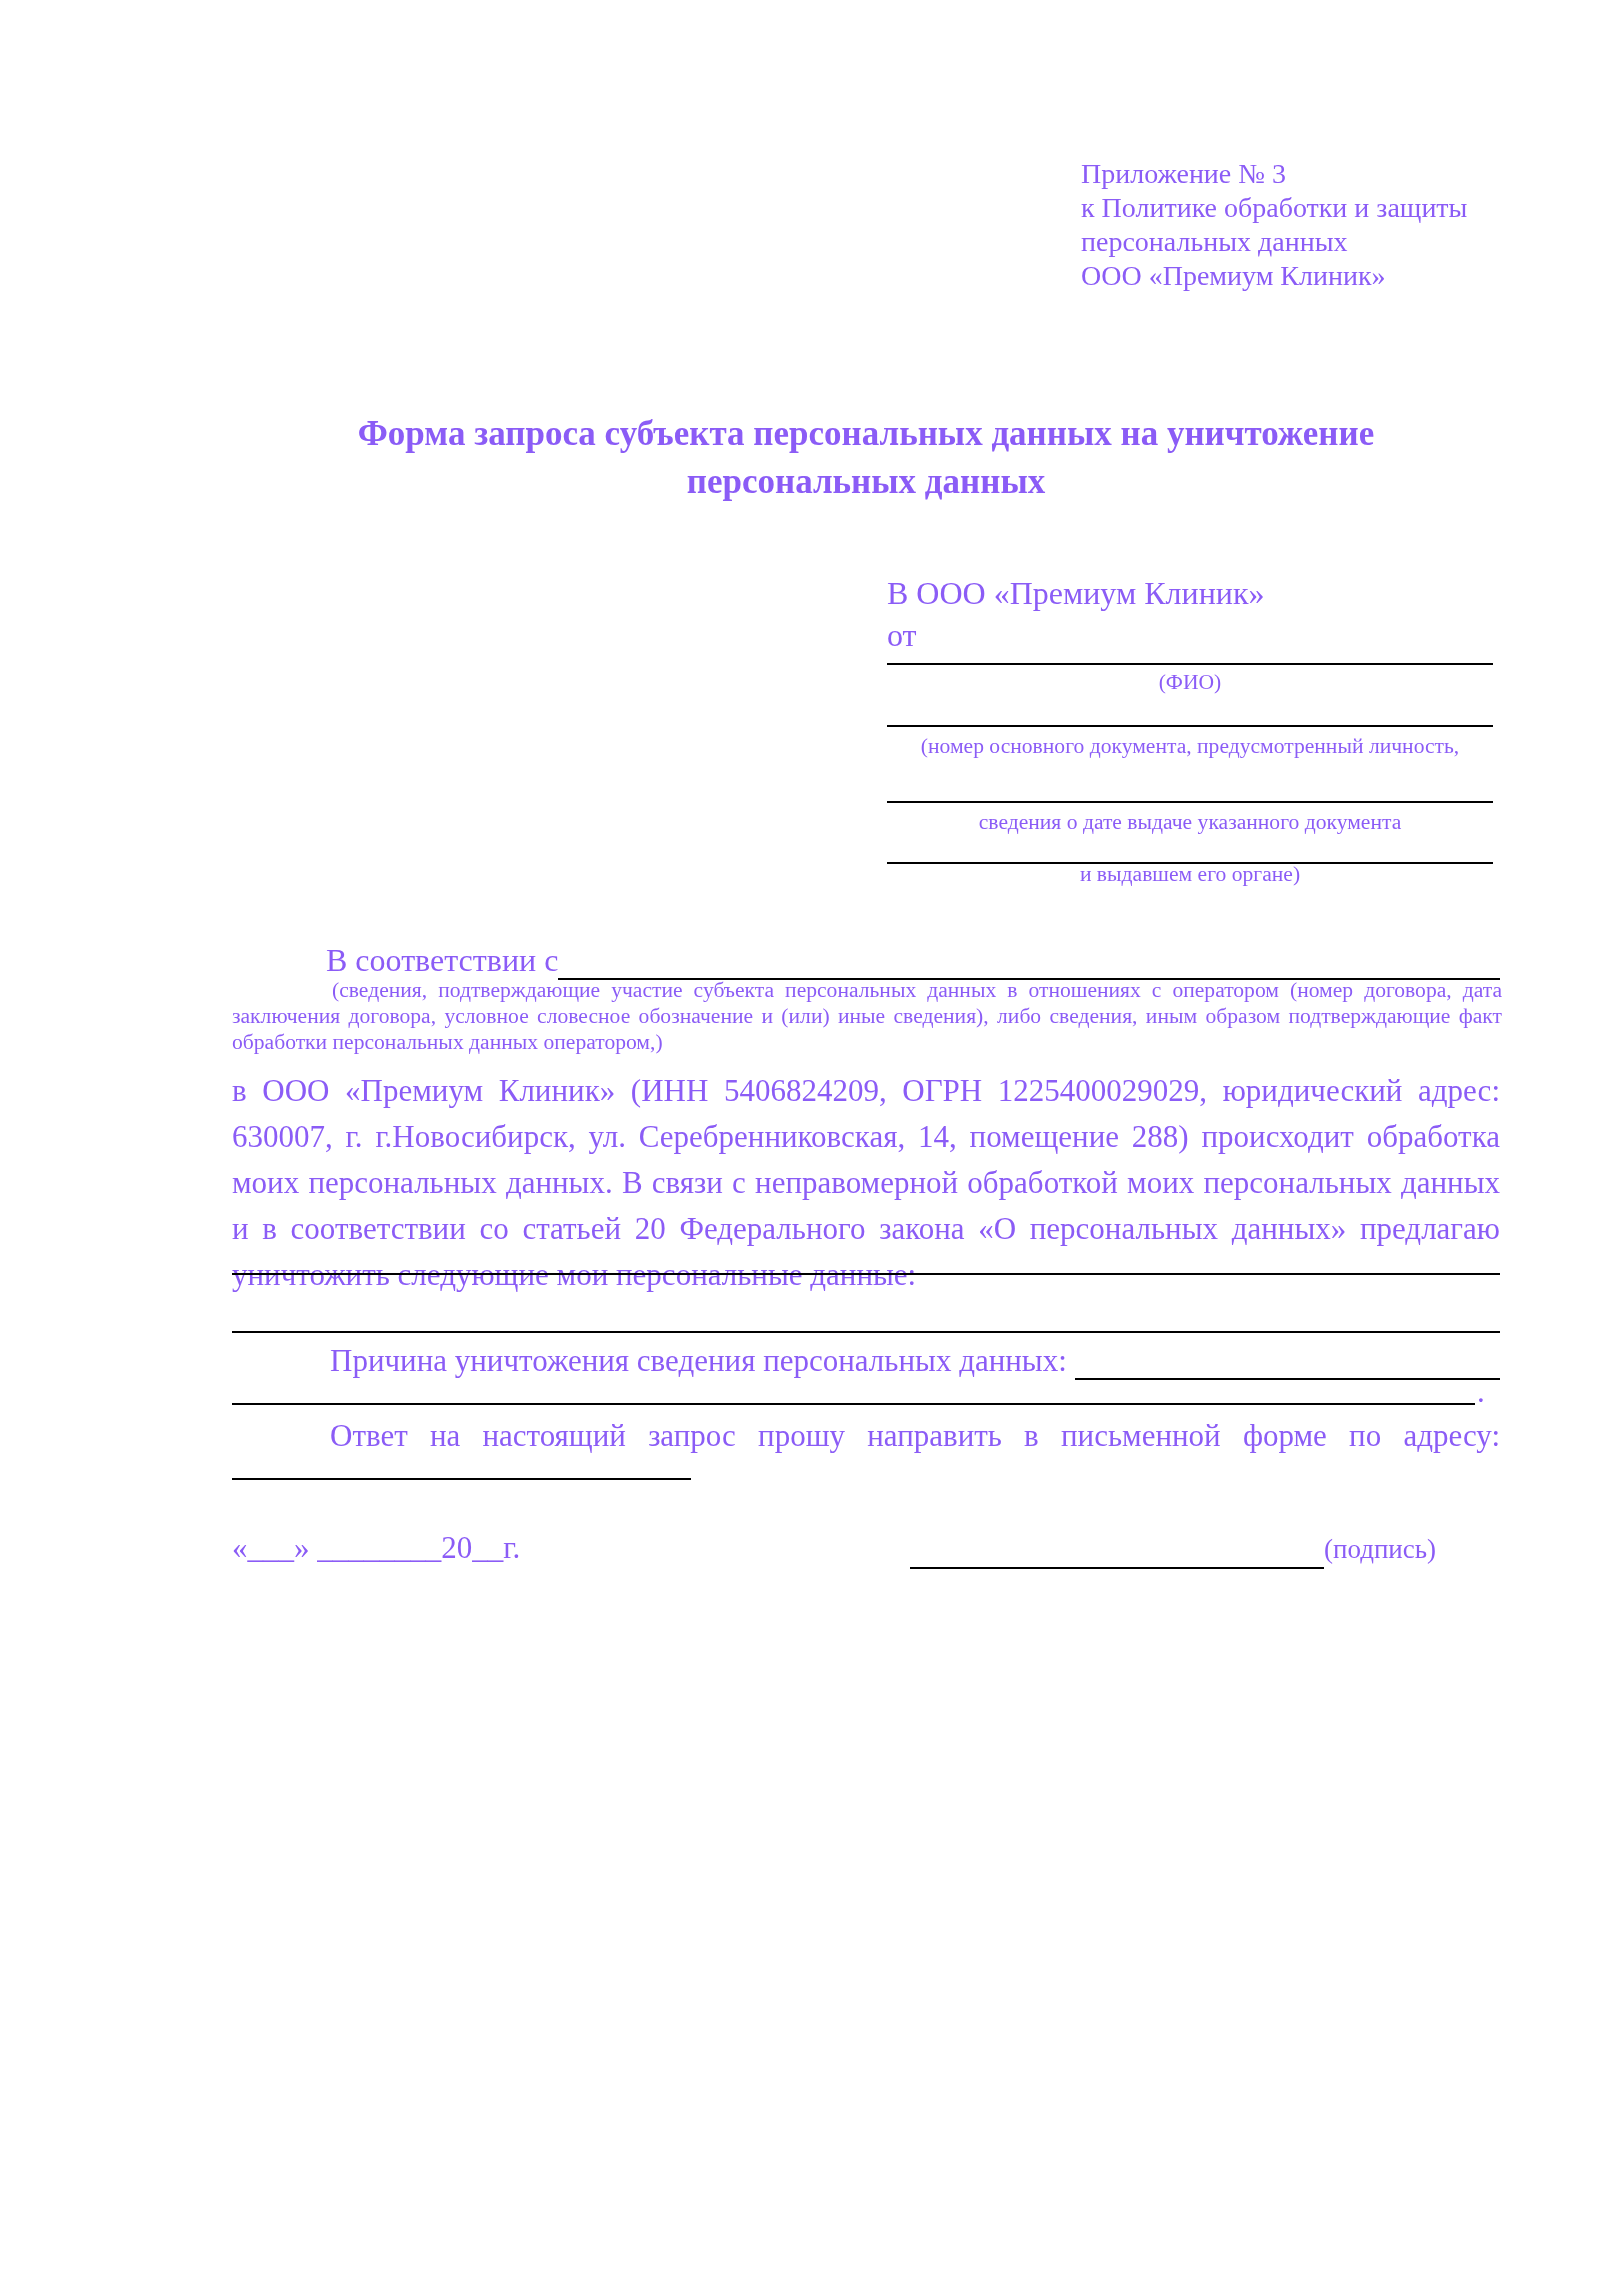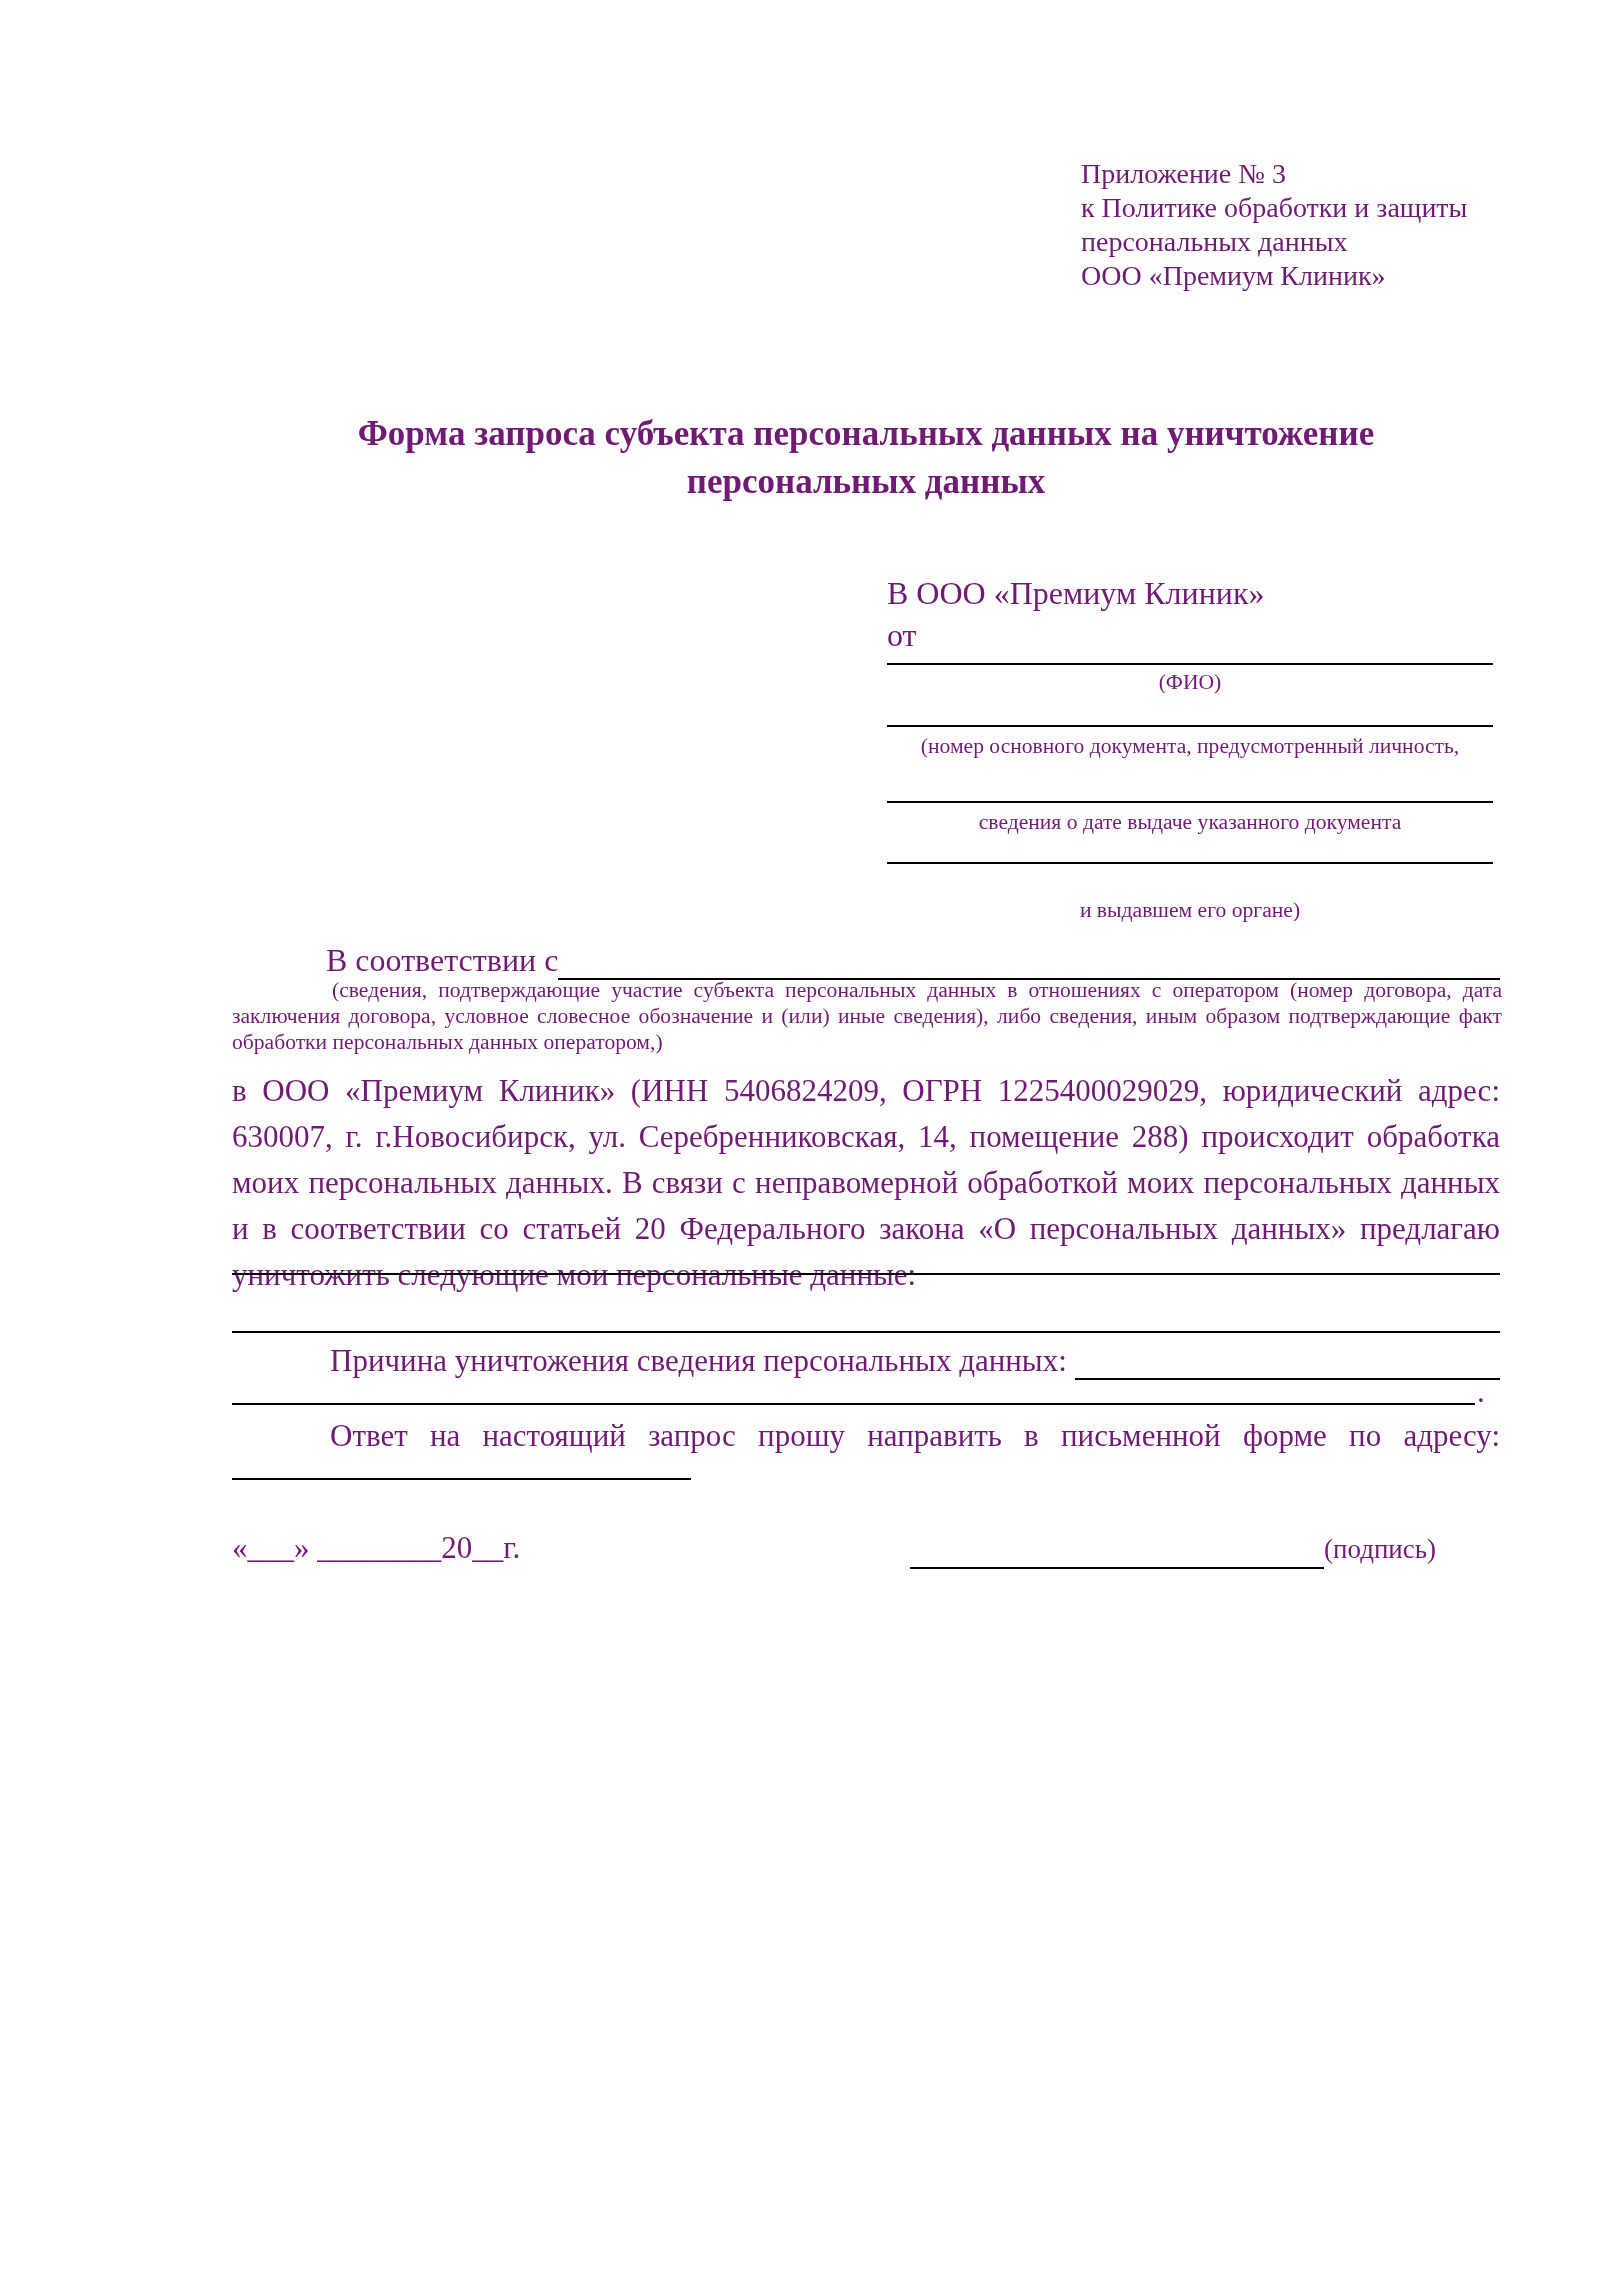--- a/index.html
+++ b/index.html
@@ -2,21 +2,21 @@
 <html lang="ru"><head>
 <meta charset="utf-8">
 <style>
   html,body{margin:0;padding:0;background:#888;}
   .page{
     position:relative;
     width:1621px;height:2294px;
     margin:0 auto;
     background:#ffffff;
     font-family:"Liberation Serif","DejaVu Serif",serif;
-    color:#701a75;
+    color:#8b5cf6;
   }
   .abs{position:absolute;}
   
   .header-note{left:1081px;top:157px;font-size:28px;line-height:34px;white-space:nowrap;}
   
   .doc-title{left:232px;top:410px;width:1268px;text-align:center;font-weight:bold;font-size:35px;line-height:48px;}
   
   .addr-to{left:887px;top:575px;font-size:32px;white-space:nowrap;}
   .addr-from{left:887px;top:617px;font-size:32px;}
   .rule{border-top:2px solid #000;height:0;}
@@ -72,21 +72,21 @@
   <div class="abs rule addr-rule" style="top:663px"></div>
   <div class="abs addr-label" style="top:670px">(ФИО)</div>
 
   <div class="abs rule addr-rule" style="top:725px"></div>
   <div class="abs addr-label" style="top:734px">(номер основного документа, предусмотренный личность,</div>
 
   <div class="abs rule addr-rule" style="top:801px"></div>
   <div class="abs addr-label" style="top:810px">сведения о дате выдаче указанного документа</div>
 
   <div class="abs rule addr-rule" style="top:862px"></div>
-  <div class="abs addr-label" style="top:898px">и выдавшем его органе)</div>
+  <div class="abs addr-label" style="top:862px">и выдавшем его органе)</div>
 
   <div class="abs accordance">
     <span class="lead">В соответствии с</span>
     <span class="fill"></span>
   </div>
 
   <div class="abs note-par">(сведения, подтверждающие участие субъекта персональных данных в отношениях с оператором (номер договора, дата заключения договора, условное словесное обозначение и (или) иные сведения), либо сведения, иным образом подтверждающие факт обработки персональных данных оператором,)</div>
 
   <div class="abs main-par">в ООО «Премиум Клиник» (ИНН 5406824209, ОГРН 1225400029029, юридический адрес: 630007, г. г.Новосибирск, ул. Серебренниковская, 14, помещение 288) происходит обработка моих персональных данных. В связи с неправомерной обработкой моих персональных данных и в соответствии со статьей 20 Федерального закона «О персональных данных» предлагаю уничтожить следующие мои персональные данные:</div>
 

